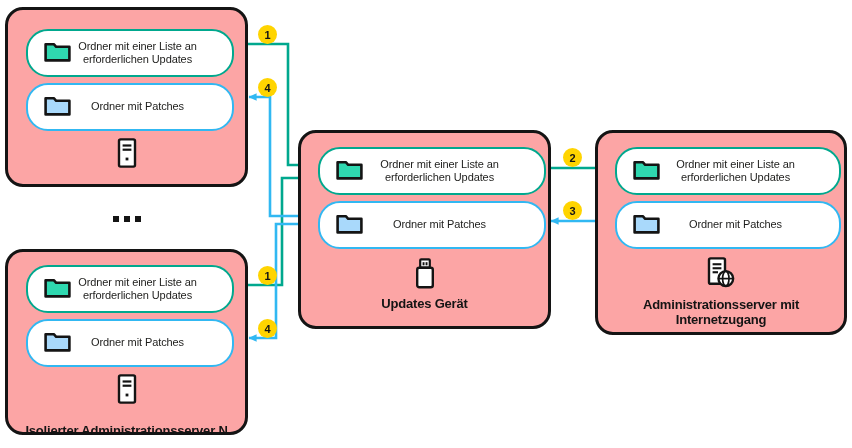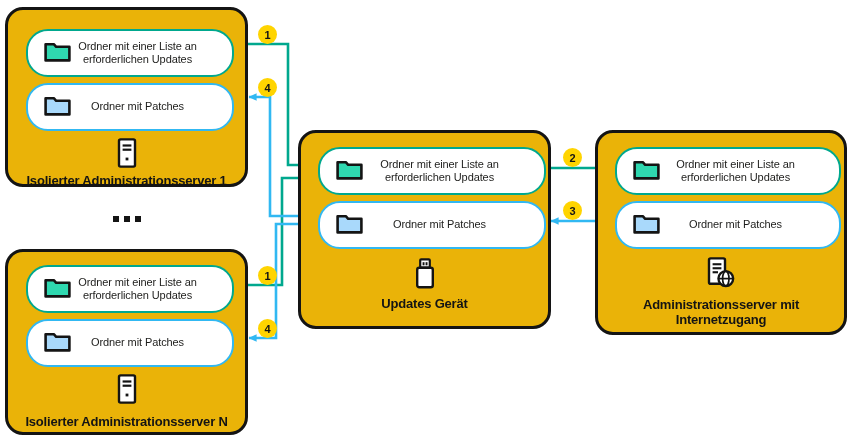--- a/index.html
+++ b/index.html
@@ -3,21 +3,21 @@
 <meta charset="utf-8">
 <style>
   html,body{margin:0;padding:0;background:#ffffff;}
   body{width:852px;height:448px;overflow:hidden;
        font-family:"Liberation Sans","DejaVu Sans",sans-serif;}
   #stage{position:relative;width:852px;height:448px;}
 
   svg#wires{position:absolute;left:0;top:0;width:852px;height:448px;}
 
   .node{position:absolute;box-sizing:border-box;border:3px solid #141414;
-        border-radius:18px;background:#eab308;}
+        border-radius:18px;background:#fca5a5;}
 
   .pill{position:absolute;box-sizing:border-box;border-radius:22px;
         background:#ffffff;display:flex;align-items:center;}
   .pill.green{border:2.5px solid #00a88e;}
   .pill.blue{border:2.5px solid #31b8f2;justify-content:flex-end;}
 
   .folder{flex:0 0 auto;margin-left:16px;}
   .pilltext{flex:1 1 auto;text-align:center;color:#1d1d1b;
             font-size:11px;line-height:13.5px;letter-spacing:-.1px;
             padding-right:28px;}
@@ -100,21 +100,20 @@
       <span>
         <svg width="22" height="30" viewBox="0 0 22 30">
           <rect x="3" y="1.4" width="16" height="27.2" rx="1.6" fill="#fff" stroke="#141414" stroke-width="2.4"></rect>
           <rect x="6.6" y="6.4" width="8.8" height="2.2" fill="#141414"></rect>
           <rect x="6.6" y="10.6" width="8.8" height="2.2" fill="#141414"></rect>
           <rect x="9.6" y="19.6" width="2.8" height="2.8" fill="#141414"></rect>
         </svg>
       </span>
     </div>
 
-    <div class="caption" style="top:163px;">Isolierter Administrationsserver 1</div>
   </div>
 
   <div class="ellipsis" style="left:113px;top:216px;">
     <i></i>
       <i></i>
       <i></i>
   </div>
 
   <div class="node" style="left:5px;top:249px;width:243px;height:186px;">
 
@@ -140,21 +139,21 @@
       <span>
         <svg width="22" height="30" viewBox="0 0 22 30">
           <rect x="3" y="1.4" width="16" height="27.2" rx="1.6" fill="#fff" stroke="#141414" stroke-width="2.4"></rect>
           <rect x="6.6" y="6.4" width="8.8" height="2.2" fill="#141414"></rect>
           <rect x="6.6" y="10.6" width="8.8" height="2.2" fill="#141414"></rect>
           <rect x="9.6" y="19.6" width="2.8" height="2.8" fill="#141414"></rect>
         </svg>
       </span>
     </div>
 
-    <div class="caption" style="top:162px;">Isolierter Administrationsserver N</div>
+    <div class="caption" style="top:171px;">Isolierter Administrationsserver N</div>
   </div>
 
   <div class="node" style="left:298px;top:130px;width:253px;height:199px;">
 
     <div class="pill green" style="left:17px;top:14px;width:228px;height:48px;">
       <span class="folder">
         <svg width="27" height="22" viewBox="0 0 27 22">
           <path d="M1.6,4.2 h8.2 l2.4,2.6 h13.2 v13.6 h-23.8 z" fill="#2fd8b0" stroke="#141414" stroke-width="2.6" stroke-linejoin="round"></path>
         </svg>
       </span>

